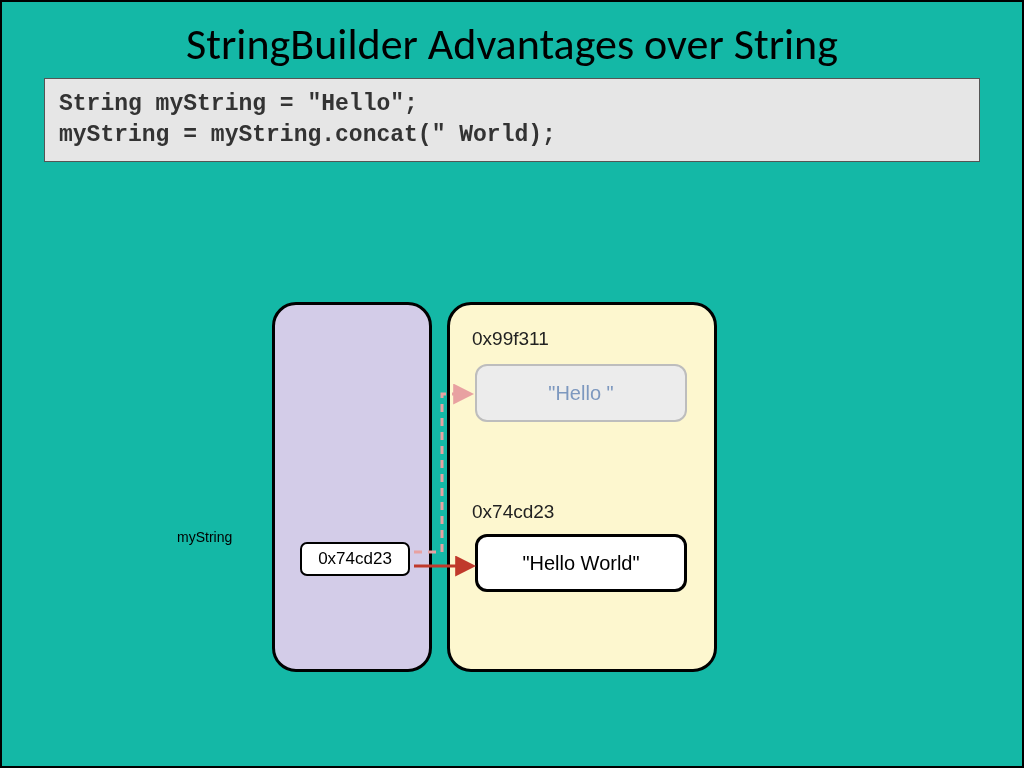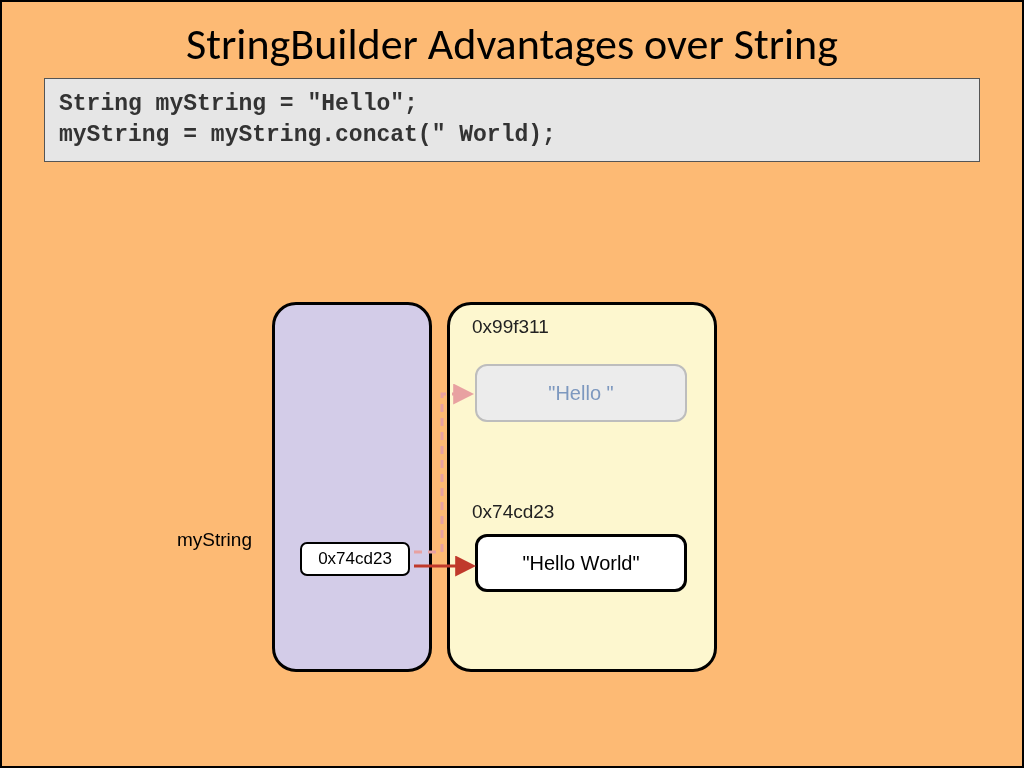--- a/index.html
+++ b/index.html
@@ -8,21 +8,21 @@
     width: 1024px;
     height: 768px;
     font-family: Arial, Helvetica, sans-serif;
     background: #fff;
   }
   .slide {
     width: 1024px;
     height: 768px;
     border: 2px solid #000;
     position: relative;
-    background: #fdba74;
+    background: #14b8a6;
   }
   .title {
     font-family: Calibri, Arial, sans-serif;
     font-size: 44px;
     text-align: center;
     color: #000;
     margin: 18px 40px 10px 40px;
     line-height: 1.1;
     font-weight: 400;
   }
@@ -42,21 +42,21 @@
     position: absolute;
     left: 0; right: 0;
     top: 270px;
     height: 430px;
   }
   .var-label {
     position: absolute;
     left: 175px;
     top: 257px;
     font-family: Helvetica, Arial, sans-serif;
-    font-size: 19px;
+    font-size: 14px;
     color: #000;
   }
   .stack-box {
     position: absolute;
     left: 270px;
     top: 30px;
     width: 160px;
     height: 370px;
     background: #d3cce8;
     border: 3px solid #000;
@@ -86,21 +86,21 @@
     background: #fdf7cf;
     border: 3px solid #000;
     border-radius: 24px;
   }
   .addr-label {
     position: absolute;
     font-family: Helvetica, Arial, sans-serif;
     font-size: 19px;
     color: #222;
   }
-  .addr1 { left: 470px; top: 44px; }
+  .addr1 { left: 470px; top: 56px; }
   .addr2 { left: 470px; top: 229px; }
   .obj-box {
     position: absolute;
     left: 473px;
     width: 212px;
     height: 58px;
     border-radius: 12px;
     display: flex;
     align-items: center;
     justify-content: center;

